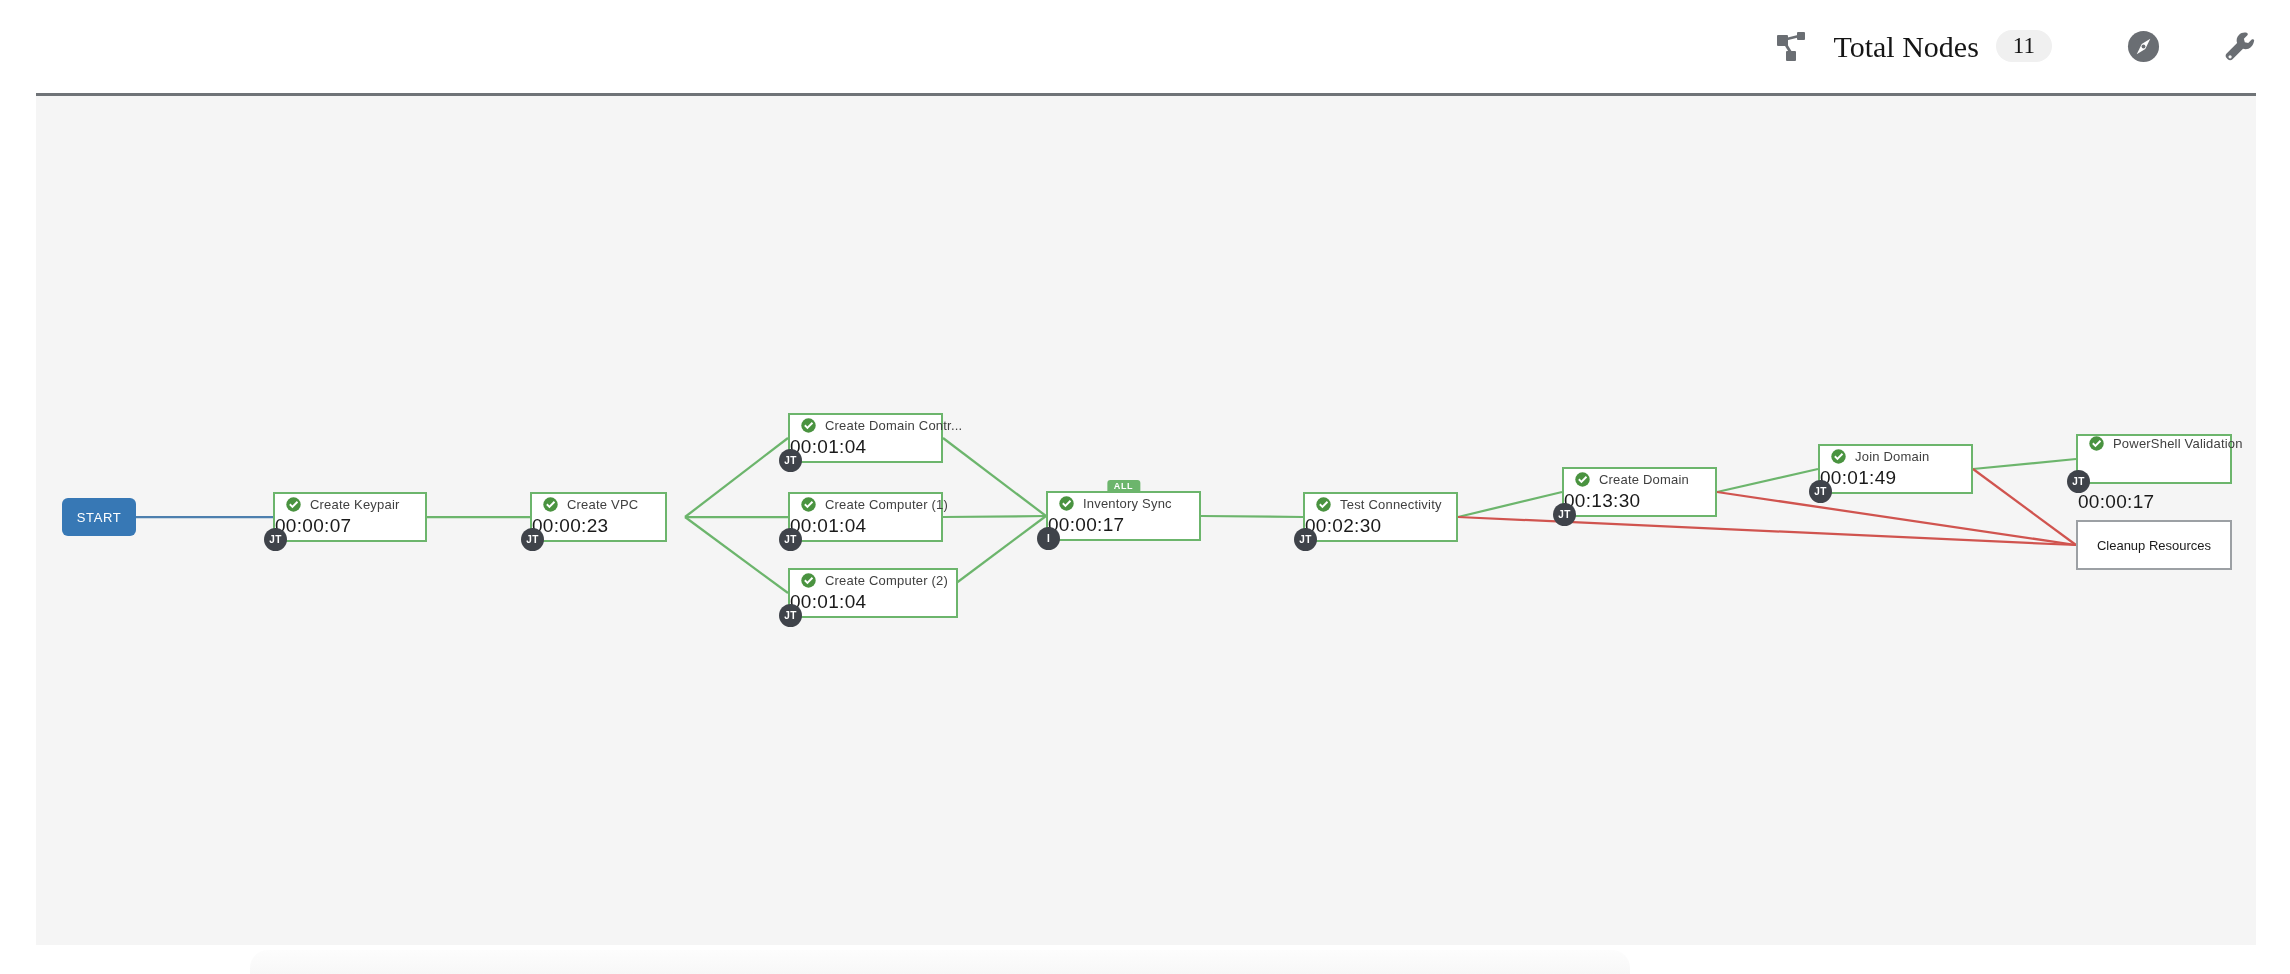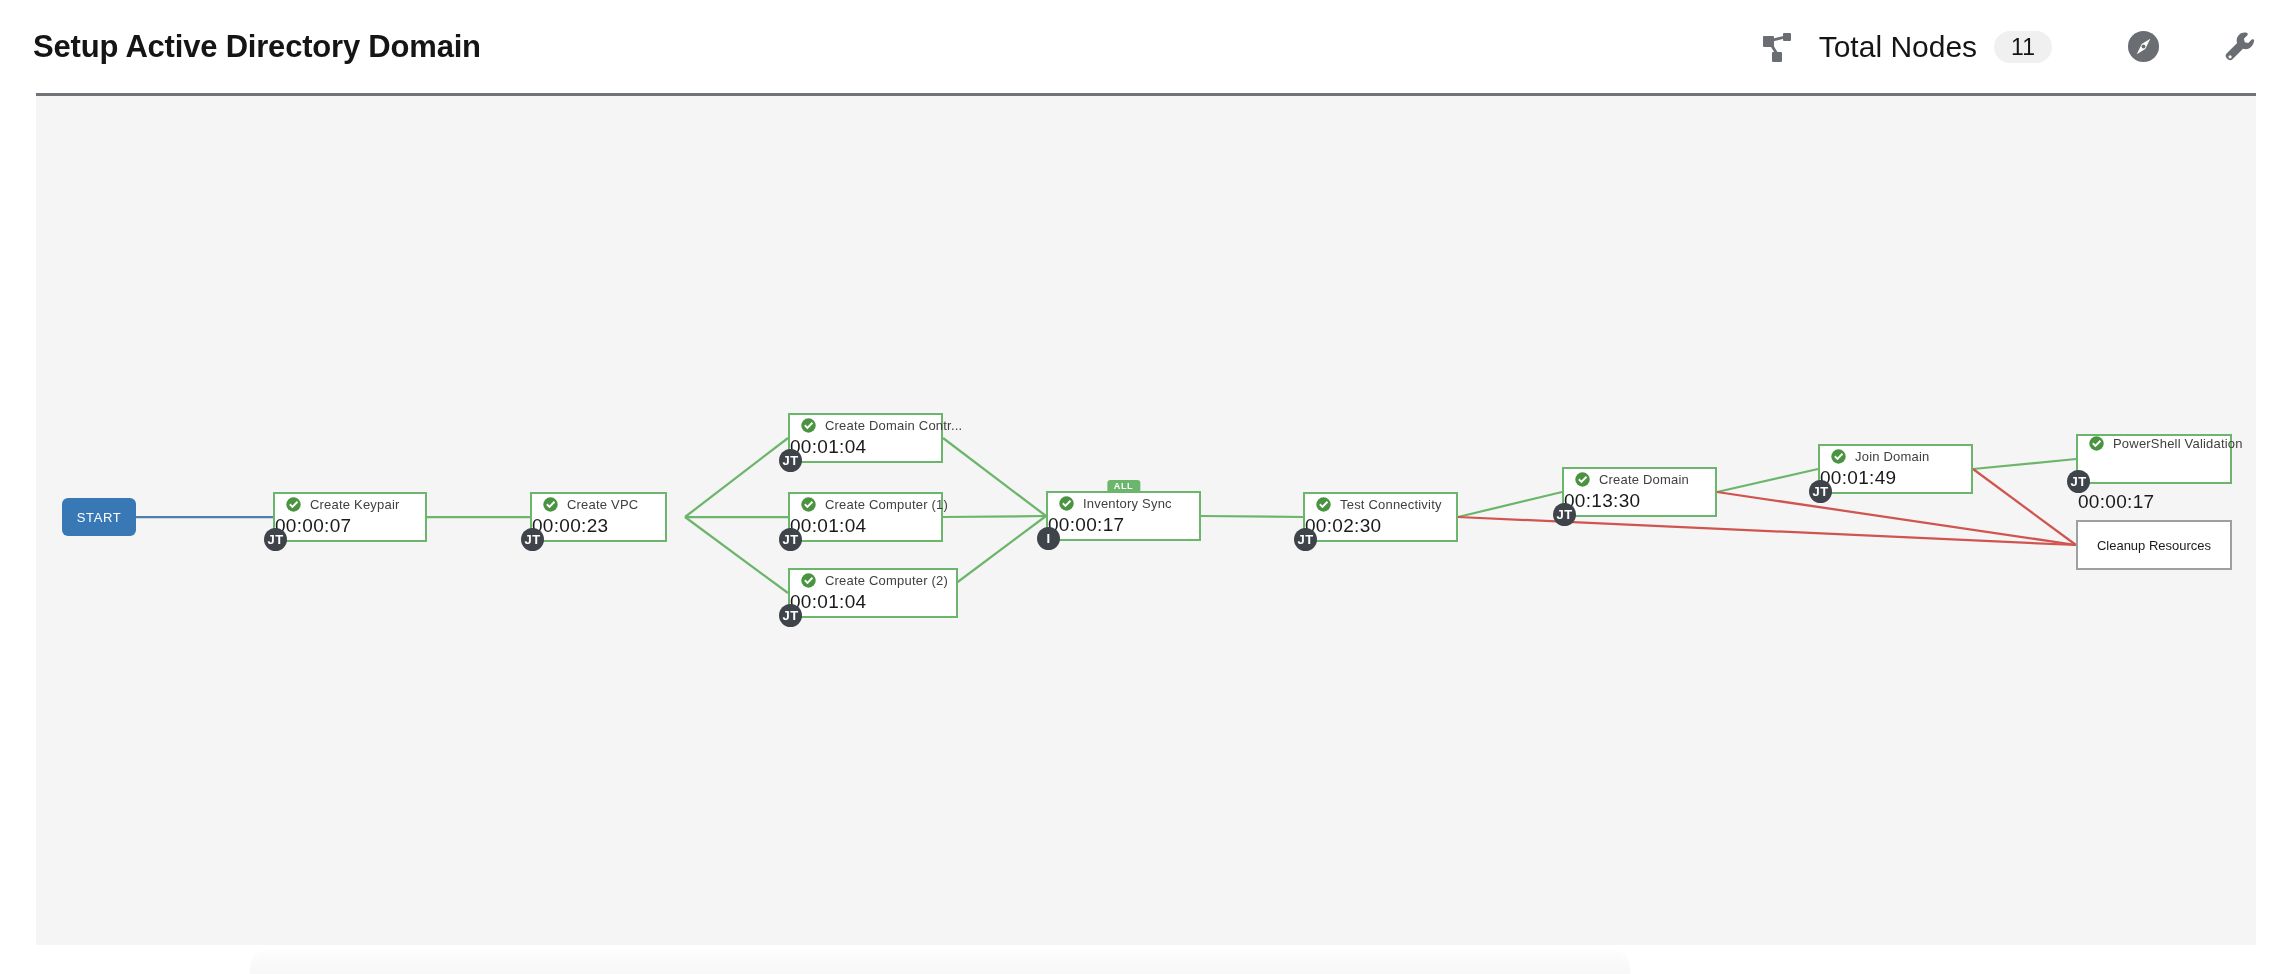--- a/index.html
+++ b/index.html
@@ -7,21 +7,21 @@
   body { font-family:"Liberation Sans", sans-serif; color:#151515; }
   .app { position:relative; width:2290px; height:974px; background:#fff; overflow:hidden; }
 
   
   .header { height:93px; display:flex; align-items:center; padding:0 34px 0 33px; }
   .page-title { font-size:31px; font-weight:700; letter-spacing:-0.2px; white-space:nowrap; }
   .status-badge { display:flex; align-items:center; gap:10px; margin-left:27px;
     border:1.5px solid #d2d2d2; border-radius:30px; padding:9px 21px 9px 14px; background:#fff; }
   .status-badge .txt { font-size:27px; color:#4a9340; }
   .spacer { flex:1; }
-  .right-cluster { display:flex; align-items:center; }
+  .right-cluster { display:flex; align-items:flex-start;font-family:Liberation Serif, serif; }
   .tn-label { font-size:30px; margin-left:27px; white-space:nowrap; }
   .tn-count { margin-left:17px; background:#f0f0f0; border-radius:20px; padding:3px 17px;
     font-size:23px; line-height:26px; }
   .icon-btn { background:none; border:none; cursor:pointer; display:flex; align-items:center; }
   .compass-btn { margin-left:75px; }
   .wrench-btn { margin-left:64px; }
 
   
   .canvas { position:absolute; left:36px; top:93px; width:2220px; height:852px;
     background:#f5f5f5; border-top:3px solid #6f7377; }
@@ -29,39 +29,38 @@
 
   .wf-node { position:absolute; background:#fff; border:2px solid #6cb56c;
     display:flex; flex-direction:column; justify-content:space-evenly; cursor:pointer; }
   .wf-node.pending { border-color:#9ca0a4; justify-content:center; }
   .wf-row { display:flex; align-items:center; gap:9px; padding-left:11px; }
   .wf-label { font-size:13px; color:#404040; letter-spacing:0.2px; white-space:nowrap; }
   .wf-time { font-size:19px; color:#1a1a1a; text-align:left; letter-spacing:0.3px; }
   .wf-label-center { font-size:13px; color:#1a1a1a; text-align:center; }
   .check-icon { display:flex; }
   .wf-badge { position:absolute; left:-11px; bottom:-11px; width:23px; height:23px;
-    border-radius:50%; background:#3f434a; color:#fff; font-size:13px; font-weight:700;
+    border-radius:50%; background:#3f434a; color:#fff; font-size:10px; font-weight:700;
     letter-spacing:0.4px; display:flex; align-items:center; justify-content:center; }
   .wf-tag { position:absolute; top:-13px; left:50%; transform:translateX(-50%);
     background:#6cb56c; color:#fff; font-size:9px; font-weight:700; letter-spacing:0.6px;
     padding:2px 7px; border-radius:3px 3px 0 0; line-height:9px; }
   .start-node { position:absolute; background:#3778b5; border-radius:6px; color:#fff;
     font-size:13px; letter-spacing:0.6px; display:flex; align-items:center; justify-content:center;
     cursor:pointer; }
 
   .bottom-artifact { position:absolute; left:250px; top:950px; width:1380px; height:26px;
     border-radius:18px 18px 0 0; background:linear-gradient(#fdfdfd,#f7f7f7); }
 </style>
 </head>
 <body>
 
 <div class="app">
 
   <div class="header">
-    <h1 class="page-title">Setup Active Directory Domain</h1>
 
 
     <div class="spacer"></div>
 
     <div class="right-cluster">
       <span style="display:flex">
         <svg width="31" height="31" viewBox="0 0 31 31">
           <g stroke="#6a6e73" stroke-width="2.8" fill="none">
             <path d="M8 10 L24 6"></path>
               <path d="M8 10 L16 23"></path>

